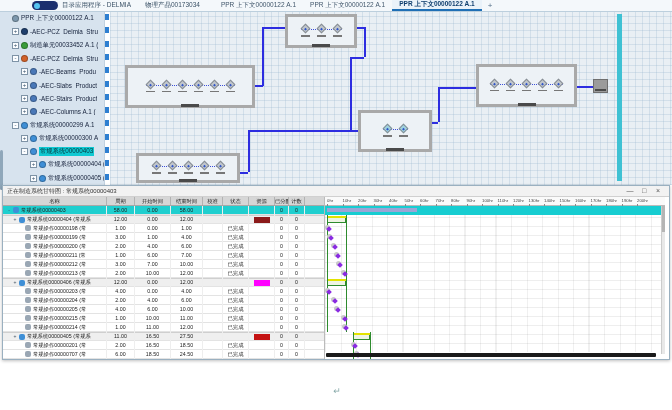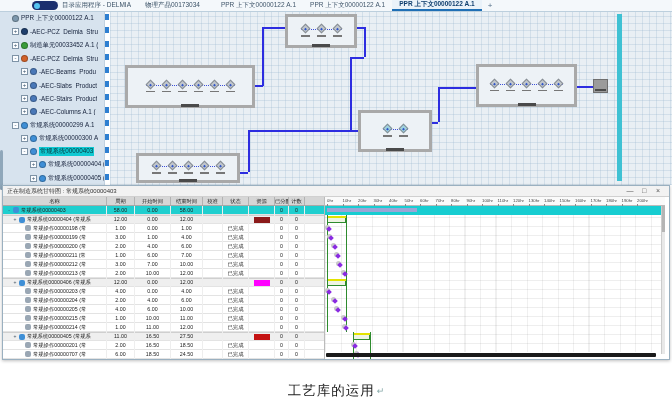--- a/index.html
+++ b/index.html
@@ -665,16 +665,15 @@
           </div>
         <div class="ghscroll"></div>
         <div class="gvscroll">
             <div class="gvthumb"></div>
           </div>
       </div>
     </div>
   </div>
 
   <div class="caption">
-    <span>工艺库的运用</span>
       <span class="mark">↵</span>
   </div>
 </div>
 
 </body></html>

